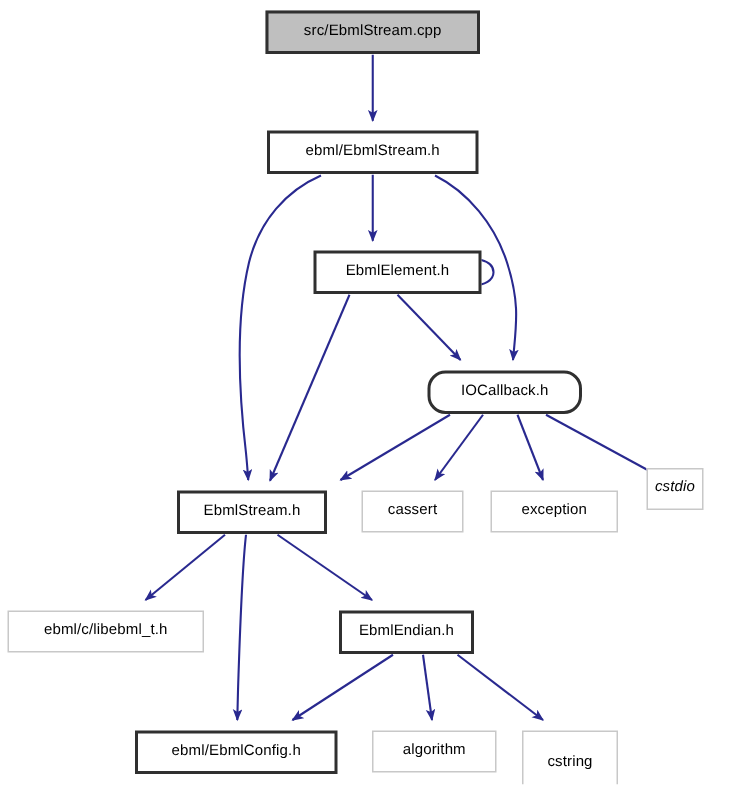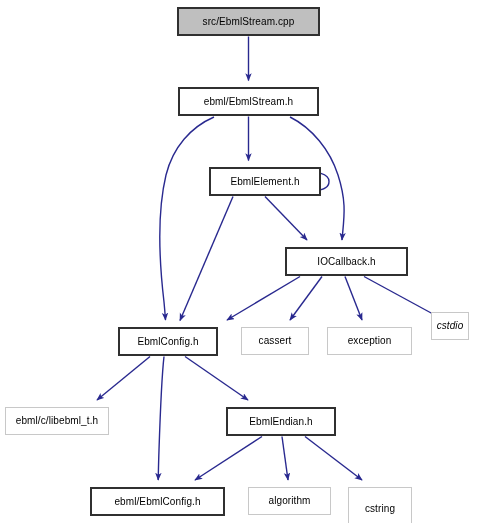--- a/index.html
+++ b/index.html
@@ -85,39 +85,39 @@
   <div id="node-layer">
       <div class="node root" style="left: 177px; top: 7px; width: 143px; height: 29px;">
         <span class="node-label">src/EbmlStream.cpp</span>
       </div>
       <div class="node bold" style="left: 178px; top: 87px; width: 141px; height: 29px;">
         <span class="node-label">ebml/EbmlStream.h</span>
       </div>
       <div class="node bold" style="left: 209px; top: 167px; width: 112px; height: 29px;">
         <span class="node-label">EbmlElement.h</span>
       </div>
-      <div class="node bold" style="left: 285px; top: 247px; width: 123px; height: 29px;">
+      <div class="node bold" style="left: 285px; top: 247px; width: 103px; height: 29px; border-radius: 12px;">
         <span class="node-label">IOCallback.h</span>
       </div>
       <div class="node bold" style="left: 118px; top: 327px; width: 100px; height: 29px;">
-        <span class="node-label">EbmlConfig.h</span>
+        <span class="node-label">EbmlStream.h</span>
       </div>
       <div class="node" style="left: 241px; top: 327px; width: 68px; height: 28px;">
         <span class="node-label">cassert</span>
       </div>
       <div class="node" style="left: 327px; top: 327px; width: 85px; height: 28px;">
         <span class="node-label">exception</span>
       </div>
       <div class="node" style="left: 431px; top: 312px; width: 38px; height: 28px; font-style: italic;">
         <span class="node-label">cstdio</span>
       </div>
-      <div class="node" style="left: 5px; top: 407px; width: 104px; height: 28px;">
+      <div class="node" style="left: 5px; top: 407px; width: 131px; height: 28px;">
         <span class="node-label">ebml/c/libebml_t.h</span>
       </div>
-      <div class="node bold" style="left: 226px; top: 407px; width: 110px; height: 29px;">
+      <div class="node bold" style="left: 226px; top: 407px; width: 90px; height: 29px;">
         <span class="node-label">EbmlEndian.h</span>
       </div>
       <div class="node bold" style="left: 90px; top: 487px; width: 135px; height: 29px; text-align: center;">
         <span class="node-label">ebml/EbmlConfig.h</span>
       </div>
       <div class="node" style="left: 248px; top: 487px; width: 83px; height: 28px;">
         <span class="node-label">algorithm</span>
       </div>
       <div class="node" style="left: 348px; top: 487px; width: 64px; height: 44px;">
         <span class="node-label">cstring</span>

